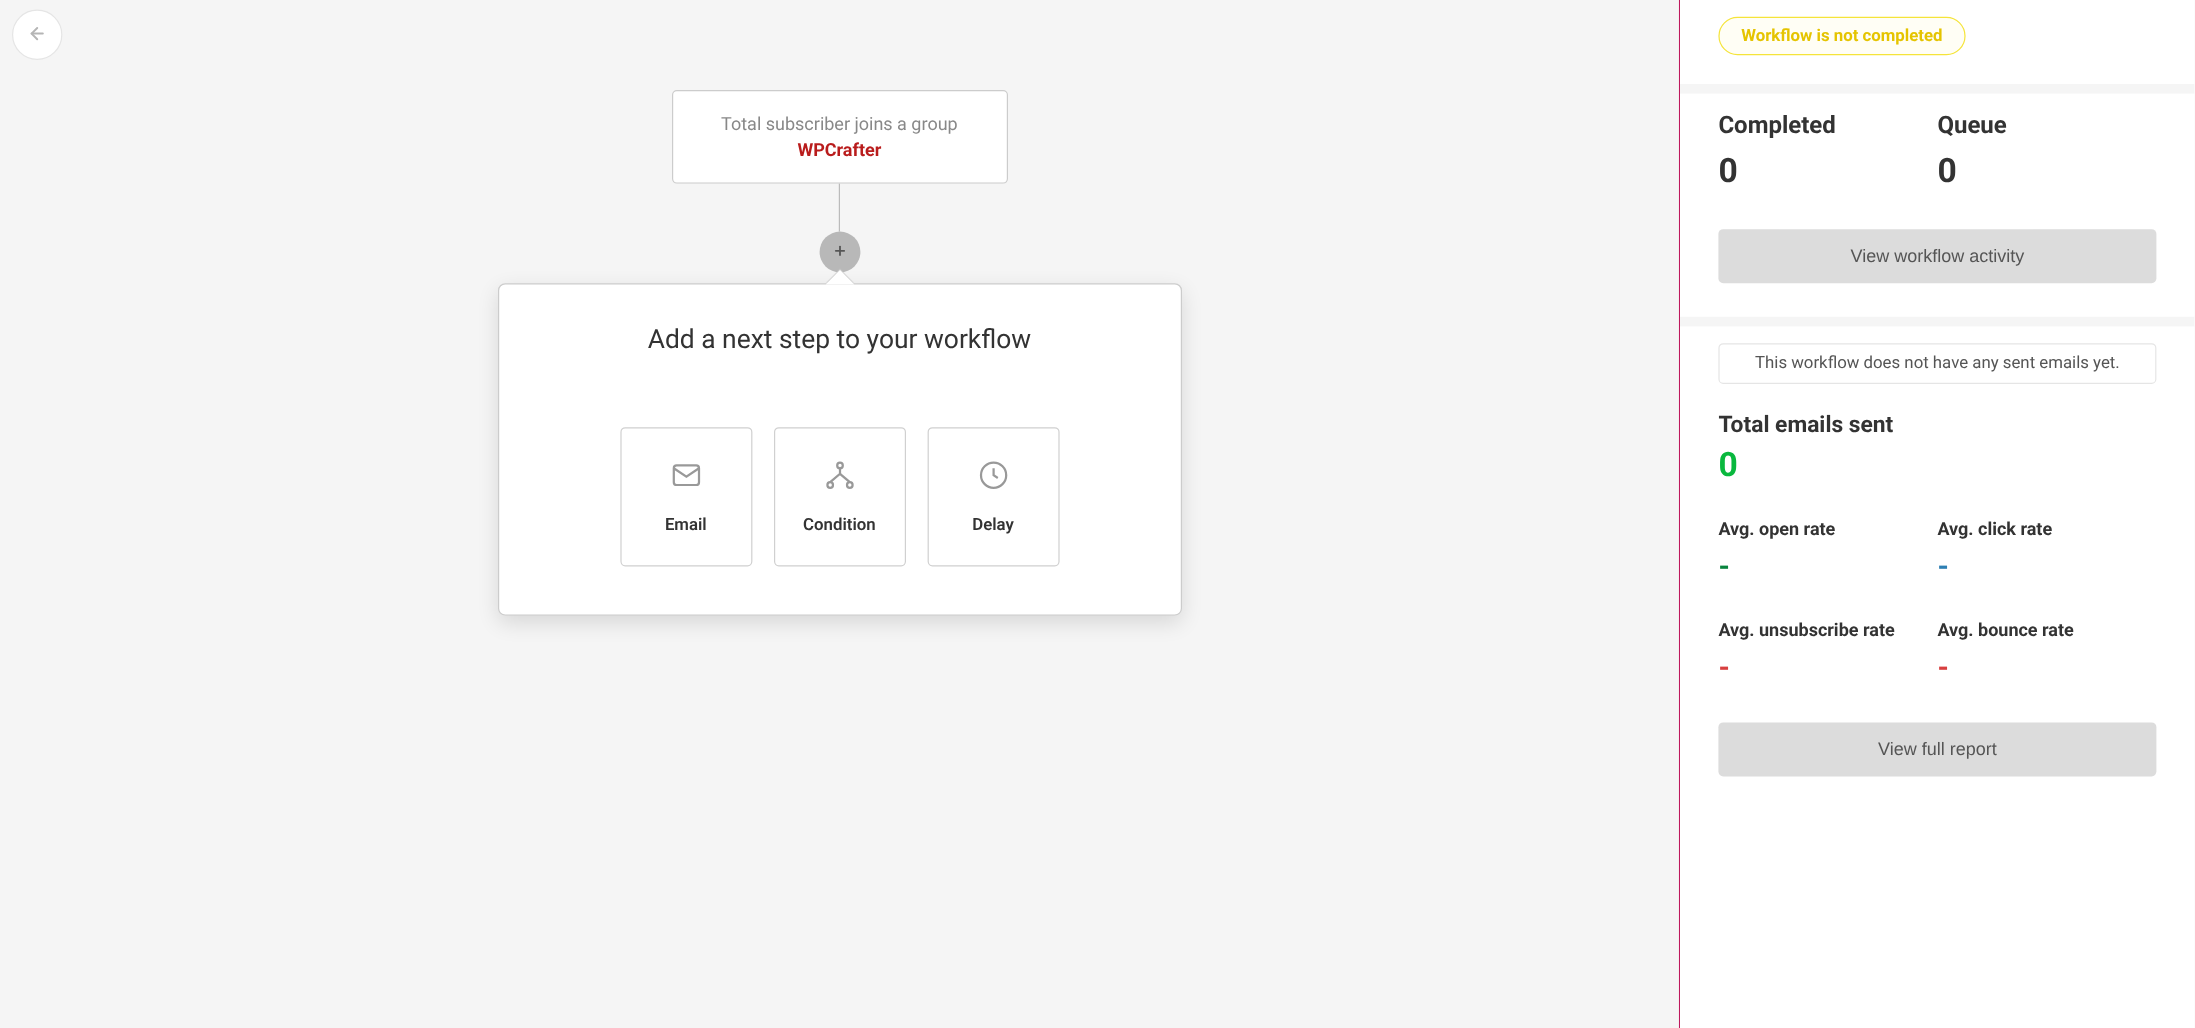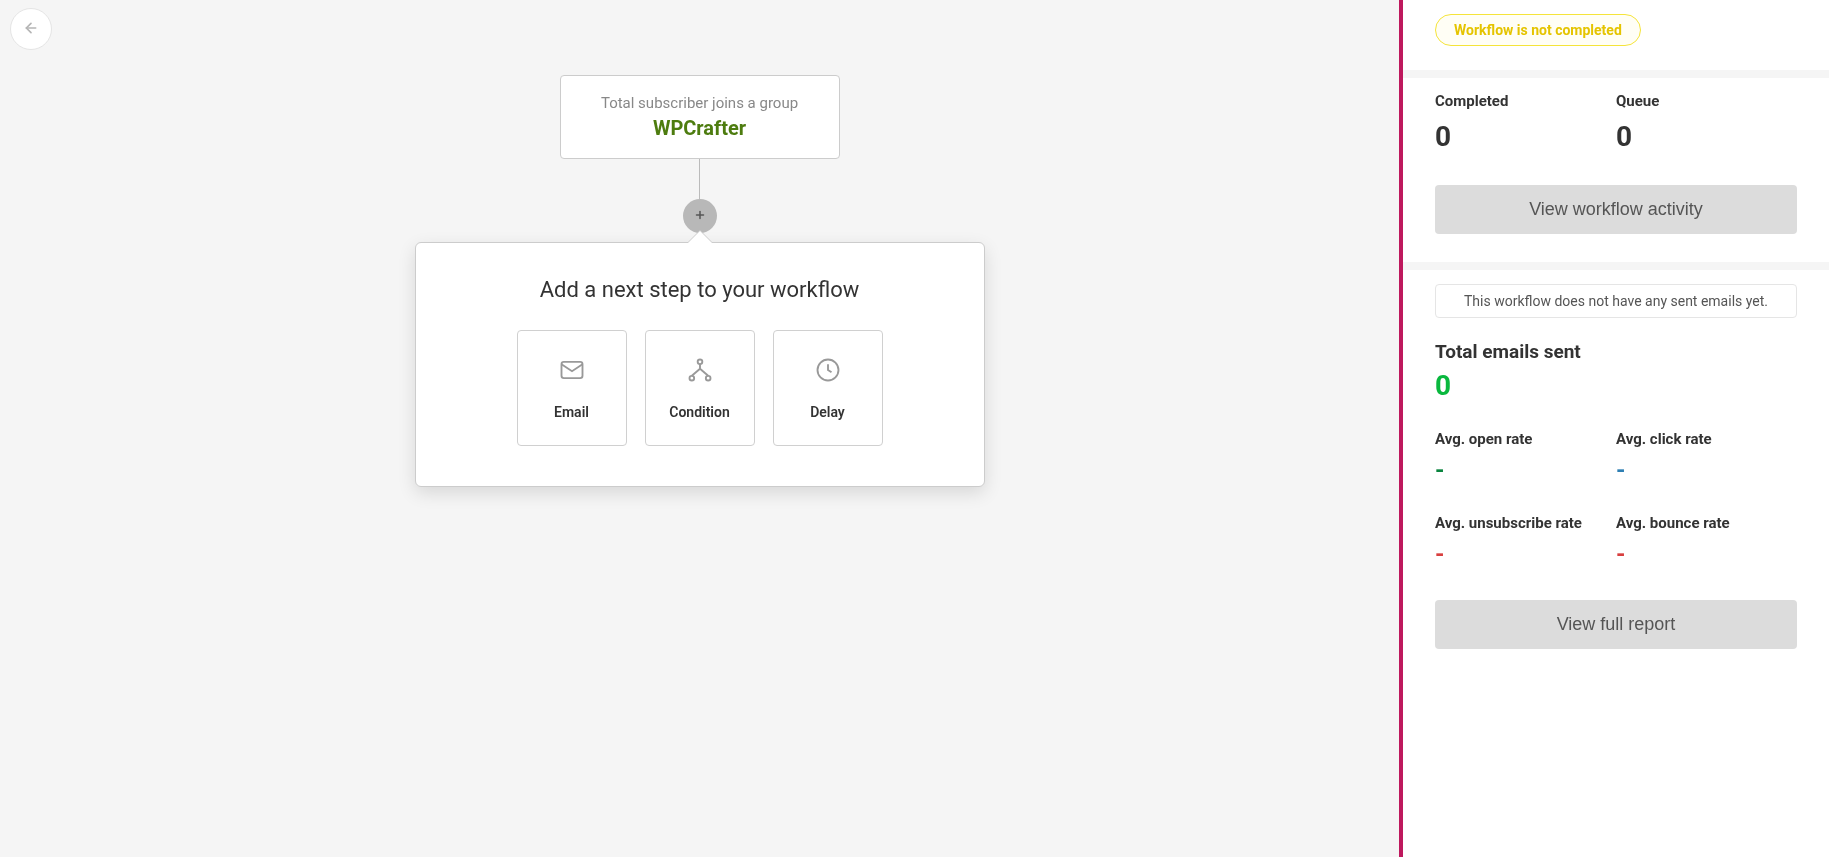--- a/index.html
+++ b/index.html
@@ -46,22 +46,22 @@
       padding: 18px 40px;
       text-align: center;
       min-width: 280px;
     }
     .trigger-title {
       color: #888888;
       font-size: 15px;
       font-weight: 400;
     }
     .trigger-group {
-      color: #4d7c0f;
-      font-size: 20px;
+      color: #b91c1c;
+      font-size: 15px;
       font-weight: 700;
       margin-top: 4px;
     }
     .connector-line {
       width: 1px;
       height: 40px;
       background: #bbbbbb;
     }
     .plus-button {
       width: 34px;
@@ -90,20 +90,21 @@
       background: #fff;
       border: 1px solid #cccccc;
       border-radius: 6px;
       padding: 34px 40px 40px;
       display: flex;
       flex-direction: column;
       align-items: center;
       margin-top: -1px;
       box-shadow: 0 6px 18px rgba(0,0,0,0.12);
       min-width: 570px;
+      gap: 32px;
     }
     .next-step-title {
       color: #333333;
       font-size: 22px;
       font-weight: 400;
       margin-bottom: 28px;
     }
     .step-options {
       display: flex;
       gap: 18px;
@@ -126,21 +127,21 @@
     .step-option-label {
       color: #333333;
       font-size: 14px;
       font-weight: 600;
     }
 
     
     .sidebar {
       width: 430px;
       background: #fff;
-      border-left: 4px solid #be185d;
+      border-left: 1px solid #be185d;
       display: flex;
       flex-direction: column;
       overflow-y: auto;
     }
     .sidebar-section {
       padding: 14px 32px 28px;
       border-bottom: 8px solid #f5f5f5;
     }
     .status-badge {
       display: inline-block;
@@ -155,39 +156,39 @@
     .stats-row {
       display: flex;
       gap: 0;
       margin-top: 0;
     }
     .stat-block {
       flex: 1;
     }
     .stat-label {
       color: #333333;
-      font-size: 15px;
+      font-size: 20px;
       font-weight: 700;
       margin-bottom: 10px;
     }
     .stat-value {
       color: #333333;
       font-size: 28px;
       font-weight: 700;
     }
     .sidebar-button {
       display: block;
       width: 100%;
       margin-top: 32px;
       background: #dcdcdc;
       border: none;
       border-radius: 4px;
       padding: 14px;
       color: #555555;
-      font-size: 18px;
+      font-size: 15px;
       font-weight: 500;
       cursor: pointer;
     }
     .info-box {
       border: 1px solid #e5e5e5;
       border-radius: 4px;
       padding: 8px;
       text-align: center;
       color: #555555;
       font-size: 14px;

